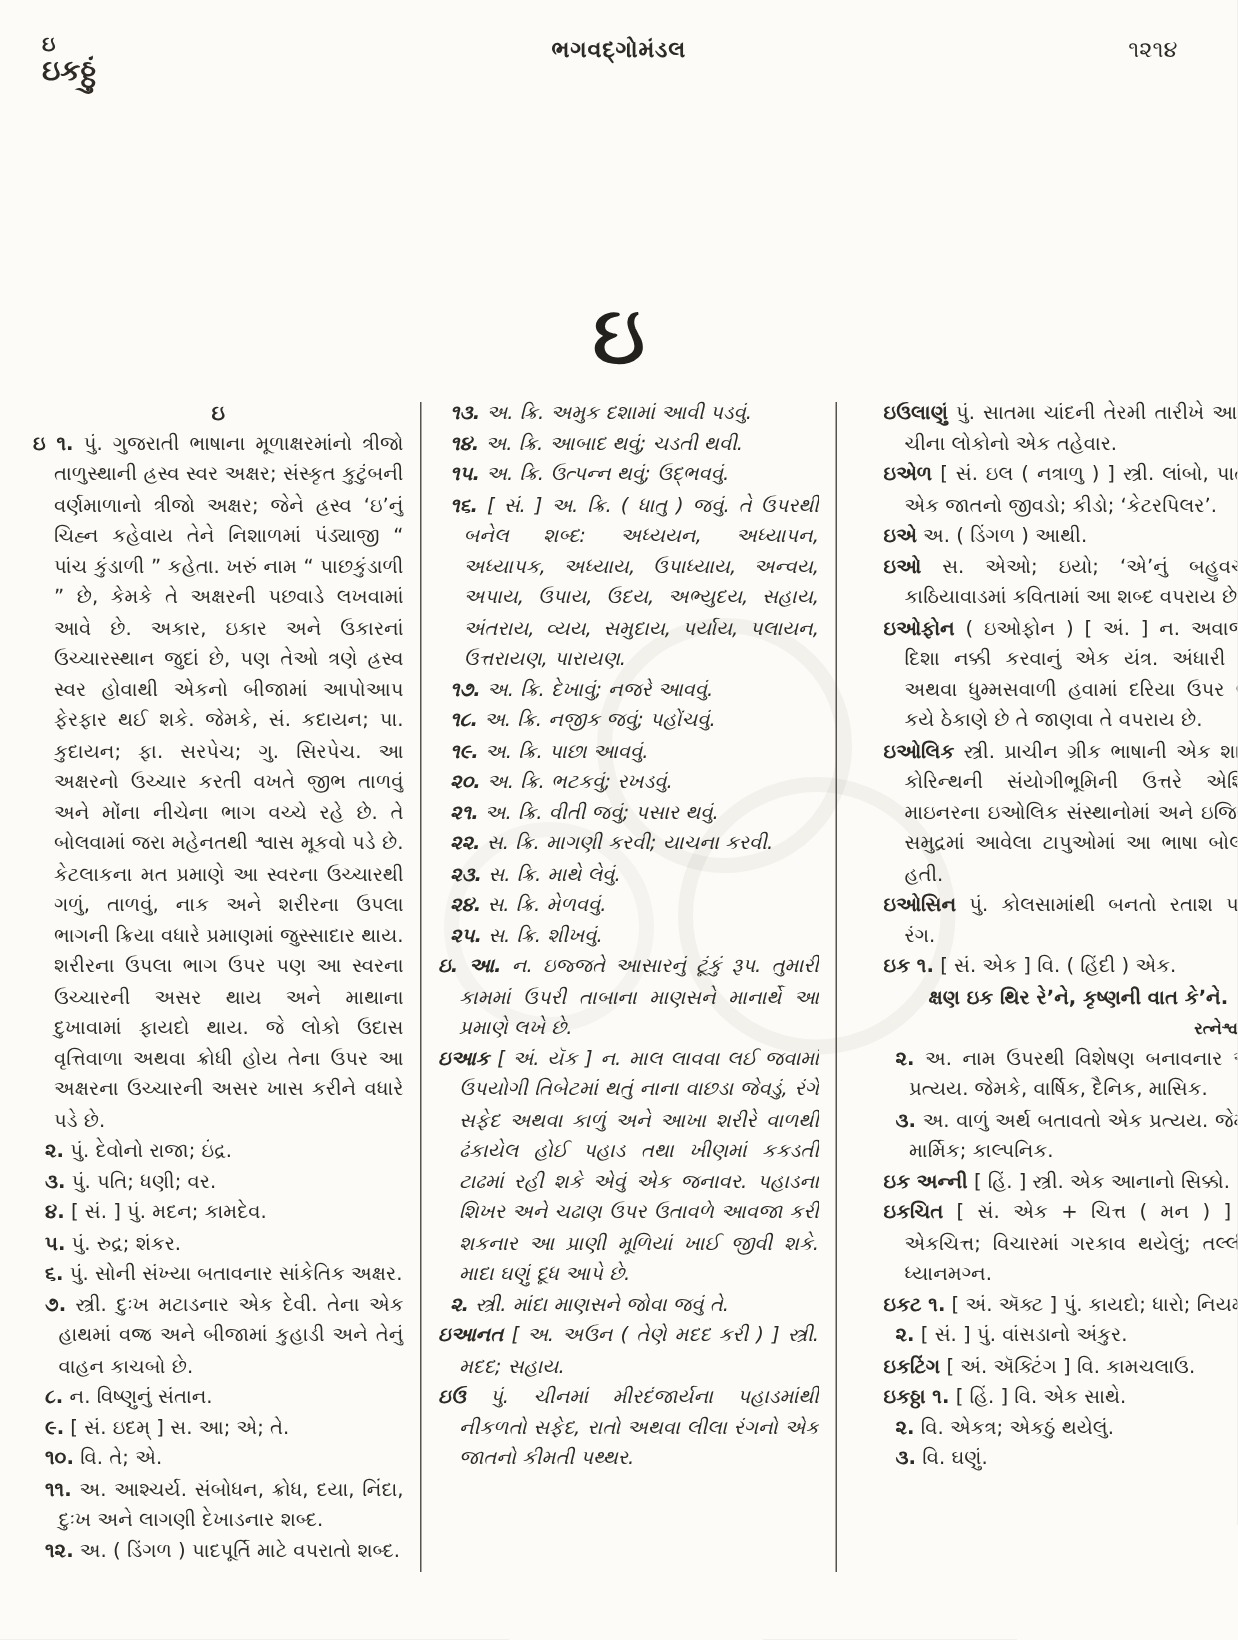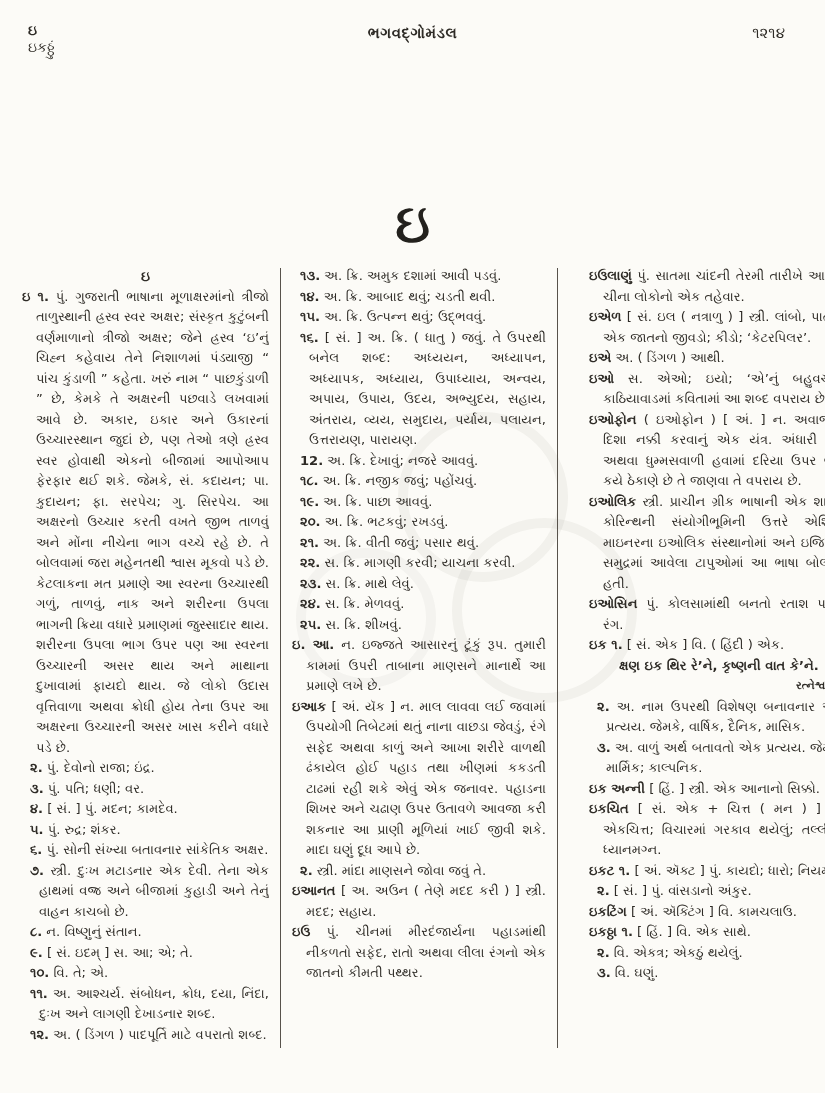--- a/index.html
+++ b/index.html
@@ -4,37 +4,37 @@
 <style>
   html,body{margin:0;padding:0;background:#e9e7e2;}
   .page{
     position:relative;width:825px;height:1093px;margin:0 auto;
     background:#fcfbf7;color:#2e2b26;overflow:hidden;
     font-family:"DejaVu Sans","Liberation Sans",sans-serif;
   }
   
   .hdr-left{position:absolute;top:22px;left:28px;line-height:17px;}
   .hdr-left .cw1{font-size:14px;font-weight:700;}
-  .hdr-left .cw2{font-size:14px;font-weight:400;}
+  .hdr-left .cw2{font-size:19px;font-weight:700;}
   .hdr-center{position:absolute;top:24px;left:0;width:100%;text-align:center;
     font-size:15px;font-weight:700;letter-spacing:.5px;}
   .hdr-right{position:absolute;top:24px;right:40px;font-size:15px;font-weight:400;}
   
   .big-letter{position:absolute;top:192px;left:0;width:100%;text-align:center;
     font-size:54px;font-weight:700;color:#23211d;}
   
   .wm{position:absolute;border-radius:50%;border:10px solid rgba(60,55,45,.05);}
   .wm.w1{left:398px;top:412px;width:150px;height:150px;}
   .wm.w2{left:452px;top:518px;width:165px;height:165px;}
   .wm.w3{left:296px;top:548px;width:120px;height:120px;border-color:rgba(60,55,45,.04);}
   
   .columns{position:absolute;top:266px;left:22px;display:flex;height:792px;}
   .col{font-size:13.1px;line-height:20.5px;text-align:justify;overflow:hidden;height:100%;}
   .col-left{width:247px;}
-  .col-mid{width:254px;}
+  .col-mid{width:254px;font-style:italic;}
   .col-right{width:256px;margin-left:20px;}
   .rule{width:1px;background:#57524b;margin:2px 11px 0 11px;height:780px;}
   p.blk{margin:0;}
   .entry{margin-top:5px;padding-left:14px;text-indent:-14px;}
   .sub{margin-top:5px;padding-left:17px;text-indent:-9px;}
   .letterhead{text-align:center;font-weight:700;margin:0 0 7px 0;font-size:14px;}
   .quote{margin-top:2px;padding-left:30px;text-align:left;font-weight:bold;}
   .attrib{margin-top:0;text-align:right;padding-right:14px;font-size:11px;font-weight:700;}
   b.hw{font-weight:700;}
 </style>
@@ -71,21 +71,21 @@
         <p class="blk sub"><b class="hw">૧૦.</b> વિ. તે; એ.</p>
         <p class="blk sub"><b class="hw">૧૧.</b> અ. આશ્ચર્ય. સંબોધન, ક્રોધ, દયા, નિંદા, દુઃખ અને લાગણી દેખાડનાર શબ્દ.</p>
         <p class="blk sub"><b class="hw">૧૨.</b> અ. ( ડિંગળ ) પાદપૂર્તિ માટે વપરાતો શબ્દ.</p>
       </div>
     <div class="rule"></div>
     <div class="col col-mid">
         <p class="blk sub"><b class="hw">૧૩.</b> અ. ક્રિ. અમુક દશામાં આવી પડવું.</p>
         <p class="blk sub"><b class="hw">૧૪.</b> અ. ક્રિ. આબાદ થવું; ચડતી થવી.</p>
         <p class="blk sub"><b class="hw">૧૫.</b> અ. ક્રિ. ઉત્પન્ન થવું; ઉદ્ભવવું.</p>
         <p class="blk sub"><b class="hw">૧૬.</b> [ સં. ] અ. ક્રિ. ( ધાતુ ) જવું. તે ઉપરથી બનેલ શબ્દ: અધ્યયન, અધ્યાપન, અધ્યાપક, અધ્યાય, ઉપાધ્યાય, અન્વય, અપાય, ઉપાય, ઉદય, અભ્યુદય, સહાય, અંતરાય, વ્યય, સમુદાય, પર્યાય, પલાયન, ઉત્તરાયણ, પારાયણ.</p>
-        <p class="blk sub"><b class="hw">12.</b> અ. ક્રિ. દેખાવું; નજરે આવવું.</p>
+        <p class="blk sub"><b class="hw">૧૭.</b> અ. ક્રિ. દેખાવું; નજરે આવવું.</p>
         <p class="blk sub"><b class="hw">૧૮.</b> અ. ક્રિ. નજીક જવું; પહોંચવું.</p>
         <p class="blk sub"><b class="hw">૧૯.</b> અ. ક્રિ. પાછા આવવું.</p>
         <p class="blk sub"><b class="hw">૨૦.</b> અ. ક્રિ. ભટકવું; રખડવું.</p>
         <p class="blk sub"><b class="hw">૨૧.</b> અ. ક્રિ. વીતી જવું; પસાર થવું.</p>
         <p class="blk sub"><b class="hw">૨૨.</b> સ. ક્રિ. માગણી કરવી; યાચના કરવી.</p>
         <p class="blk sub"><b class="hw">૨૩.</b> સ. ક્રિ. માથે લેવું.</p>
         <p class="blk sub"><b class="hw">૨૪.</b> સ. ક્રિ. મેળવવું.</p>
         <p class="blk sub"><b class="hw">૨૫.</b> સ. ક્રિ. શીખવું.</p>
         <p class="blk entry"><b class="hw">ઇ. આ.</b> ન. ઇજ્જતે આસારનું ટૂંકું રૂપ. તુમારી કામમાં ઉપરી તાબાના માણસને માનાર્થે આ પ્રમાણે લખે છે.</p>
         <p class="blk entry"><b class="hw">ઇઆક</b> [ અં. યૅક ] ન. માલ લાવવા લઈ જવામાં ઉપયોગી તિબેટમાં થતું નાના વાછડા જેવડું, રંગે સફેદ અથવા કાળું અને આખા શરીરે વાળથી ઢંકાયેલ હોઈ પહાડ તથા ખીણમાં કકડતી ટાઢમાં રહી શકે એવું એક જનાવર. પહાડના શિખર અને ચઢાણ ઉપર ઉતાવળે આવજા કરી શકનાર આ પ્રાણી મૂળિયાં ખાઈ જીવી શકે. માદા ઘણું દૂધ આપે છે.</p>

